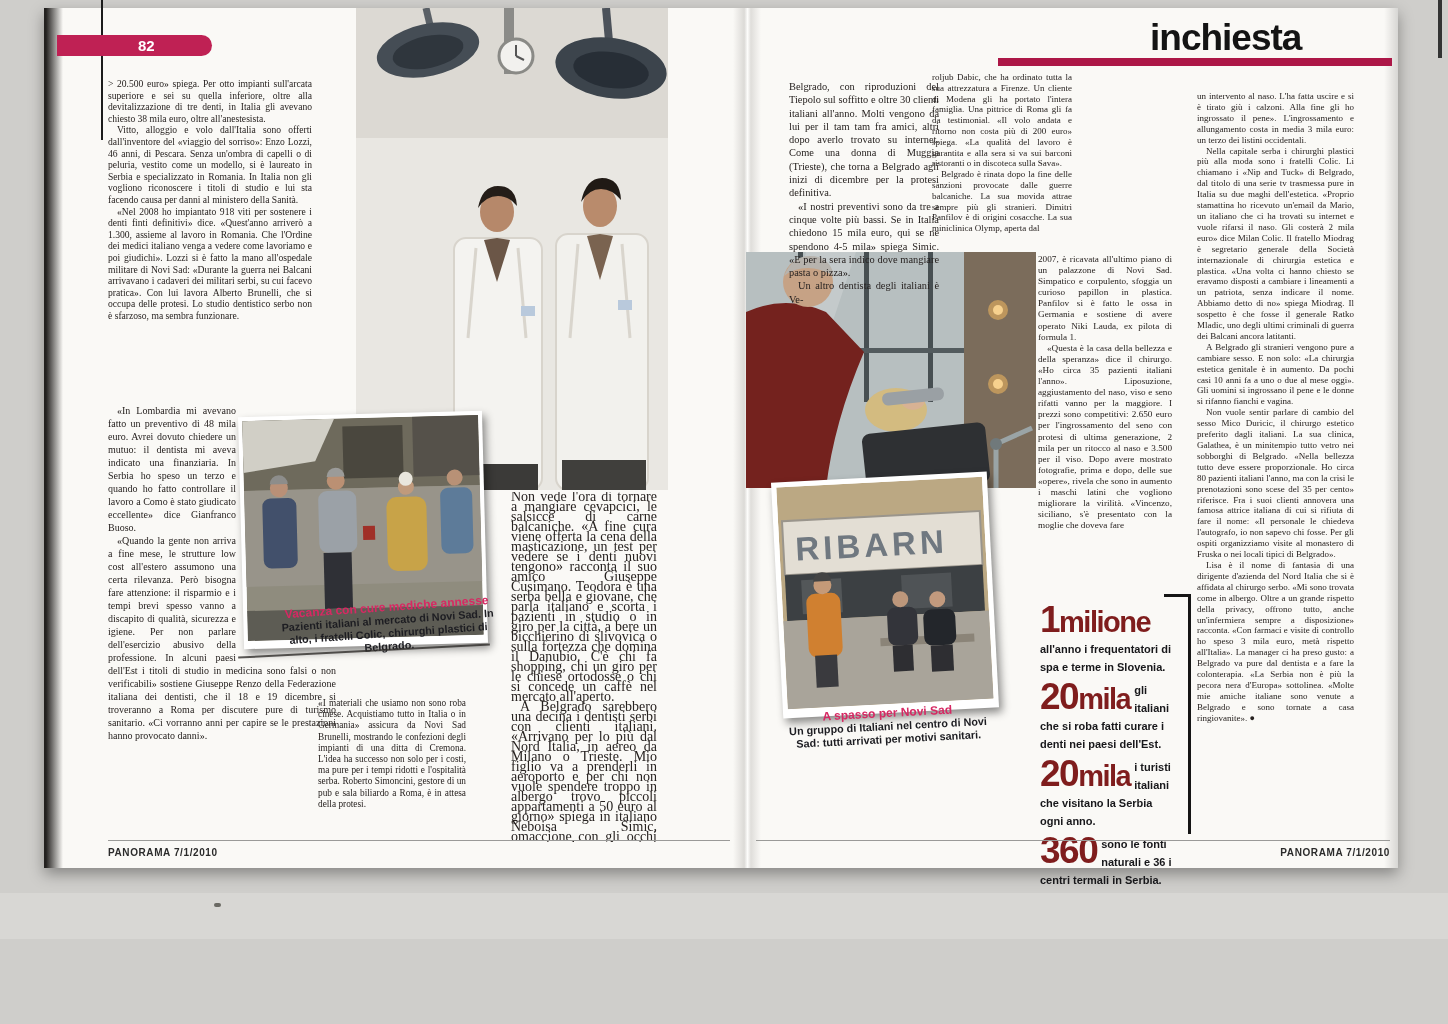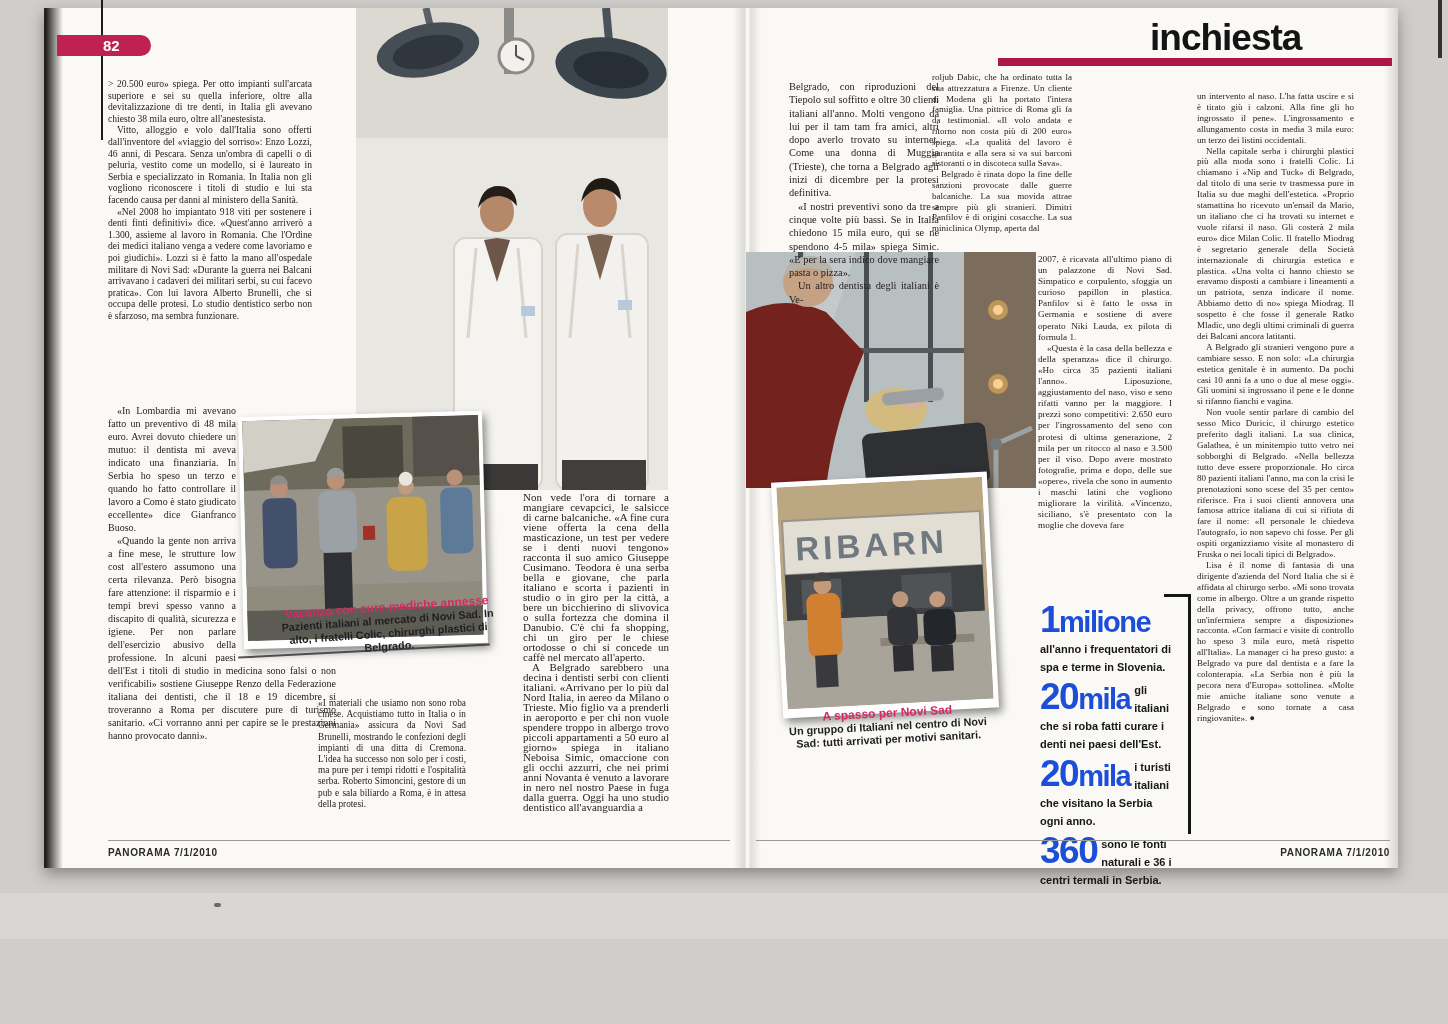--- a/index.html
+++ b/index.html
@@ -13,37 +13,37 @@
   .spine-left{left:44px;top:8px;width:20px;height:860px;
         background:linear-gradient(90deg,#23211f 10%,rgba(35,33,31,0) 95%);}
   .fold{left:733px;top:8px;width:28px;height:860px;
         background:linear-gradient(90deg,rgba(0,0,0,0),rgba(60,55,50,.16) 40%,rgba(255,255,255,.55) 52%,rgba(60,55,50,.14) 64%,rgba(0,0,0,0));}
   .edge-right{left:1384px;top:8px;width:14px;height:860px;
         background:linear-gradient(90deg,rgba(0,0,0,0),rgba(0,0,0,.14));}
   .sliver{left:1438px;top:0;width:4px;height:58px;background:#333;}
   .speck{left:214px;top:903px;width:7px;height:4px;background:#6a6963;border-radius:2px;}
 
   
-  .tab82{left:57px;top:35px;width:94px;height:21px;background:#bf2154;
-         border-radius:0 11px 11px 0;}
+  .tab82{left:57px;top:35px;width:120px;height:21px;background:#bf2154;
+         border-radius:0 11px 11px 0;padding-left:35px;}
   .tab82 span{display:block;padding:2px 0 0 46px;color:#fff;font:bold 15px/17px "Liberation Sans",sans-serif;}
   .vline-tl{left:101px;top:0;width:2px;height:140px;background:#1c1c1c;}
   .section{left:1150px;top:18px;width:240px;text-align:left;
            font:bold 37px/40px "Liberation Sans",sans-serif;color:#141414;letter-spacing:-1px;}
   .redbar{left:998px;top:58px;width:394px;height:8px;background:#ac1747;}
 
   
   .txt{text-align:justify;overflow:hidden;}
   .txt p{margin:0;text-indent:9px;}
   .txt p.noind{text-indent:0;}
   .colA{left:108px;top:78px;width:204px;height:332px;font-size:9.6px;line-height:11.6px;}
   .colBC{left:108px;top:404px;width:228px;height:436px;font-size:10px;line-height:13px;}
   .colBC::before{content:"";float:right;width:100px;height:252px;}
   .colB2{left:318px;top:698px;width:148px;height:140px;font-size:9.3px;line-height:11.2px;}
-  .colC{left:523px;top:492px;width:146px;height:350px;font-size:11px;line-height:10px;}
+  .colC{left:511px;top:492px;width:146px;height:350px;font-size:14px;line-height:10px;}
   .colD{left:789px;top:80px;width:150px;height:420px;font-size:10.4px;line-height:13.3px;}
   .colE1{left:932px;top:72px;width:140px;height:184px;font-size:9px;line-height:10.8px;}
   .colE2{left:1038px;top:254px;width:134px;height:346px;font-size:9.2px;line-height:11.1px;}
   .colF{left:1197px;top:70px;width:157px;height:780px;font-size:9px;line-height:10.9px;margin-top:21px;}
 
   
   .photo{overflow:hidden;background:#ddd;}
   .ph-surgeons{left:356px;top:8px;width:312px;height:482px;}
   .ph-dentist{left:746px;top:252px;width:290px;height:236px;}
   .polaroid{background:#fff;box-shadow:3px 5px 8px rgba(0,0,0,.45);}
@@ -57,21 +57,21 @@
   .cap-market{left:272px;top:600px;width:232px;transform:rotate(-4deg);}
   .cap-street{left:782px;top:706px;width:212px;transform:rotate(-3deg);}
   .artifact-line{left:238px;top:650px;width:252px;height:2px;background:#2f2d2a;opacity:.8;transform:rotate(-3deg);}
 
   
   .numbox{left:1040px;top:598px;width:138px;font-family:"Liberation Sans",sans-serif;}
   .numbox .chip{float:left;background:#c01d54;color:#fff;font-weight:bold;font-size:12.5px;
                 padding:2px 8px 3px;margin:0 6px 2px 0;}
   .numbox .intro{font-weight:bold;font-size:12.3px;line-height:14.5px;color:#17171a;}
   .stat{margin-top:5px;overflow:hidden;}
-  .stat .n{float:left;color:#1d4ed8;font-weight:bold;letter-spacing:-1.5px;
+  .stat .n{float:left;color:#7f1d1d;font-weight:bold;letter-spacing:-1.5px;
            font-size:37px;line-height:33px;margin-right:4px;}
   .stat .n .u{font-size:29px;}
   .stat .d{font-weight:bold;font-size:11px;line-height:12.5px;color:#17171a;}
   .numrule{left:1188px;top:596px;width:3px;height:238px;background:#151515;}
   .numtick{left:1164px;top:594px;width:27px;height:3px;background:#151515;}
 
   
   .rule{height:1px;background:#9a9a98;}
   .rule-l{left:108px;top:840px;width:622px;}
   .rule-r{left:756px;top:840px;width:634px;}

